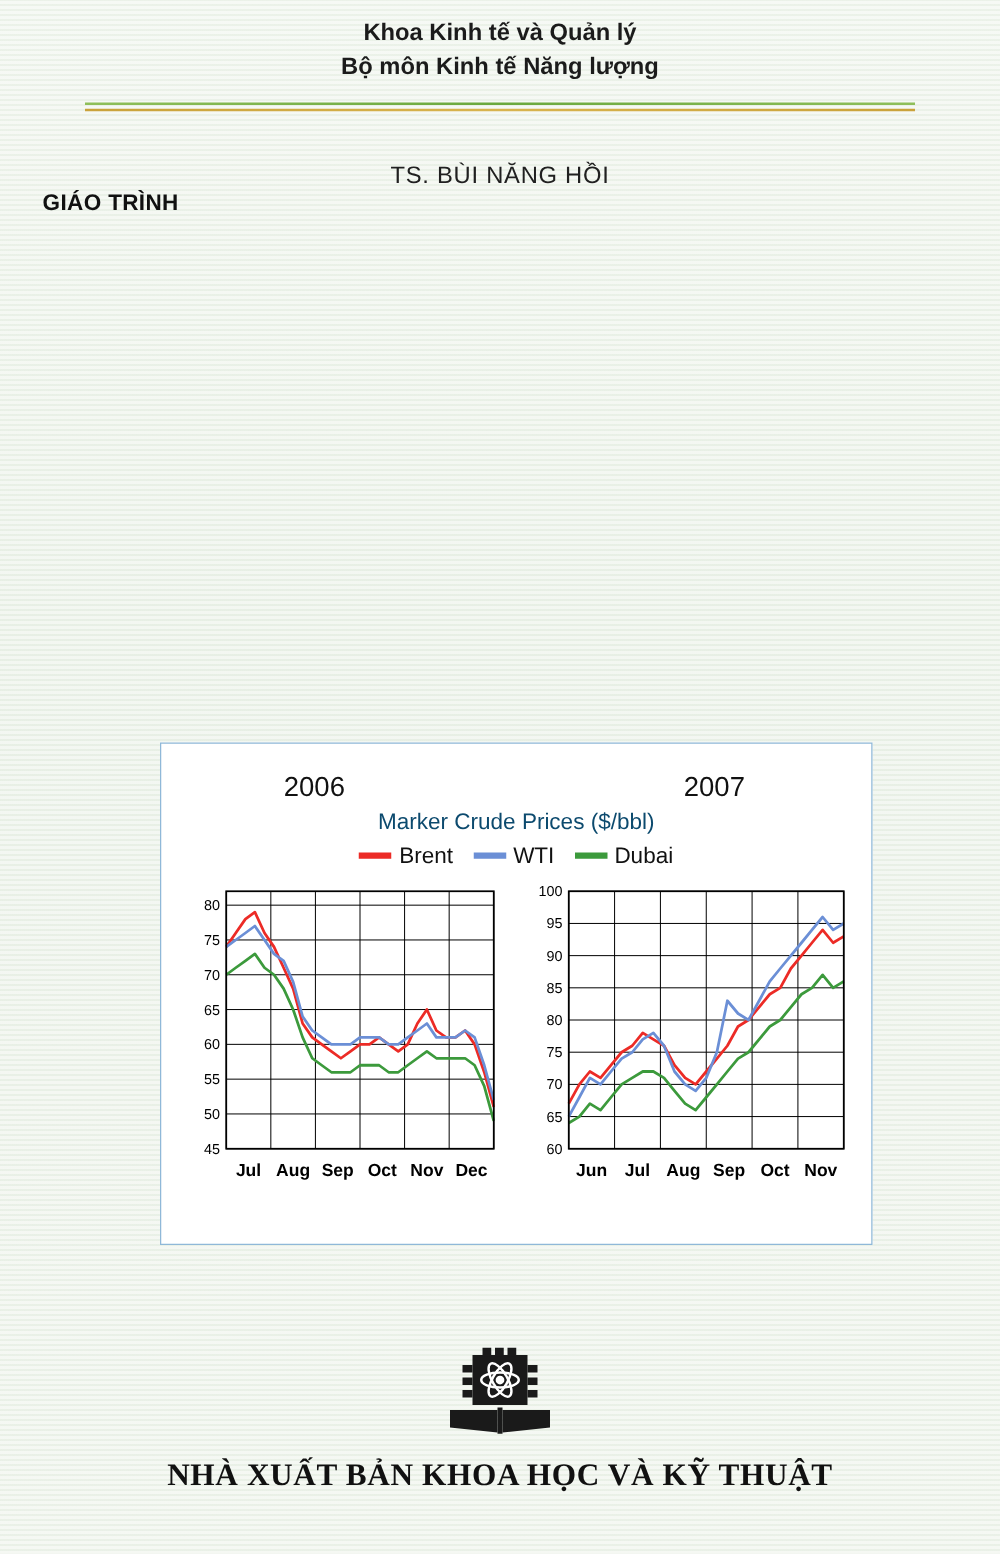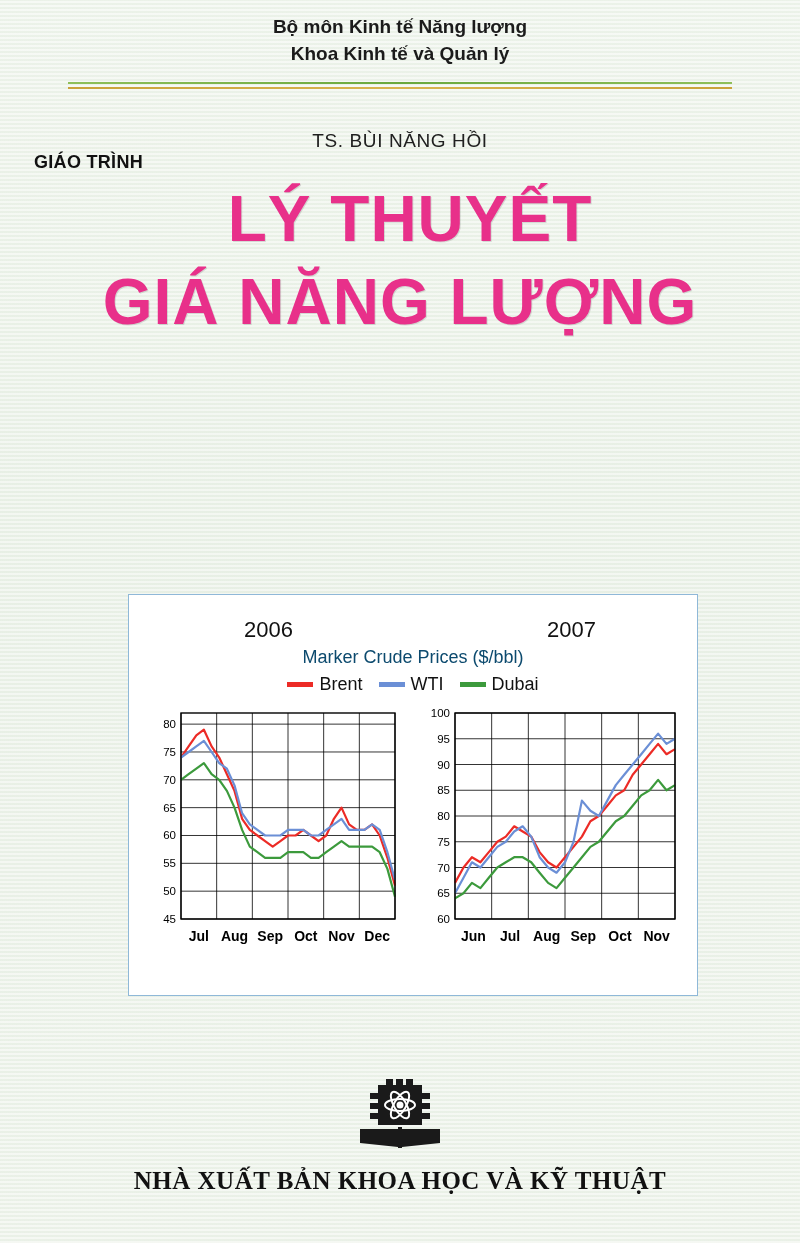--- a/index.html
+++ b/index.html
@@ -104,21 +104,21 @@
   .years {
     position: relative;
     height: 34px;
   }
   .year {
     position: absolute;
     top: 22px;
     font-size: 22px;
     color: #111;
   }
-  .year.y1 { left: 115px; }
+  .year.y1 { left: 98px; }
   .year.y2 { left: 418px; }
 
   .chart-title {
     text-align: center;
     font-size: 18px;
     color: #0c4a6e;
     margin-top: 18px;
   }
   .legend {
     display: flex;
@@ -165,37 +165,33 @@
   }
 </style>
 </head>
 <body>
 
 <div class="page">
   <div class="inner">
 
 
     <div class="faculty">
+      <div>Khoa Kinh tế và Quản lý</div>
       <div>Bộ môn Kinh tế Năng lượng</div>
-      <div>Khoa Kinh tế và Quản lý</div>
     </div>
 
     <div class="rules">
       <div class="rule one"></div>
       <div class="rule two"></div>
     </div>
 
     <div class="author">TS. BÙI NĂNG HỒI</div>
 
     <div class="kind">GIÁO TRÌNH</div>
 
-    <div class="title">
-      <span class="l1">LÝ THUYẾT</span>
-      <span class="l2">GIÁ NĂNG LƯỢNG</span>
-    </div>
   </div>
 
   <div class="chart-panel">
 
     <div class="years">
       <span class="year y1">2006</span>
       <span class="year y2">2007</span>
     </div>
 
     <div class="chart-title">Marker Crude Prices ($/bbl)</div>

